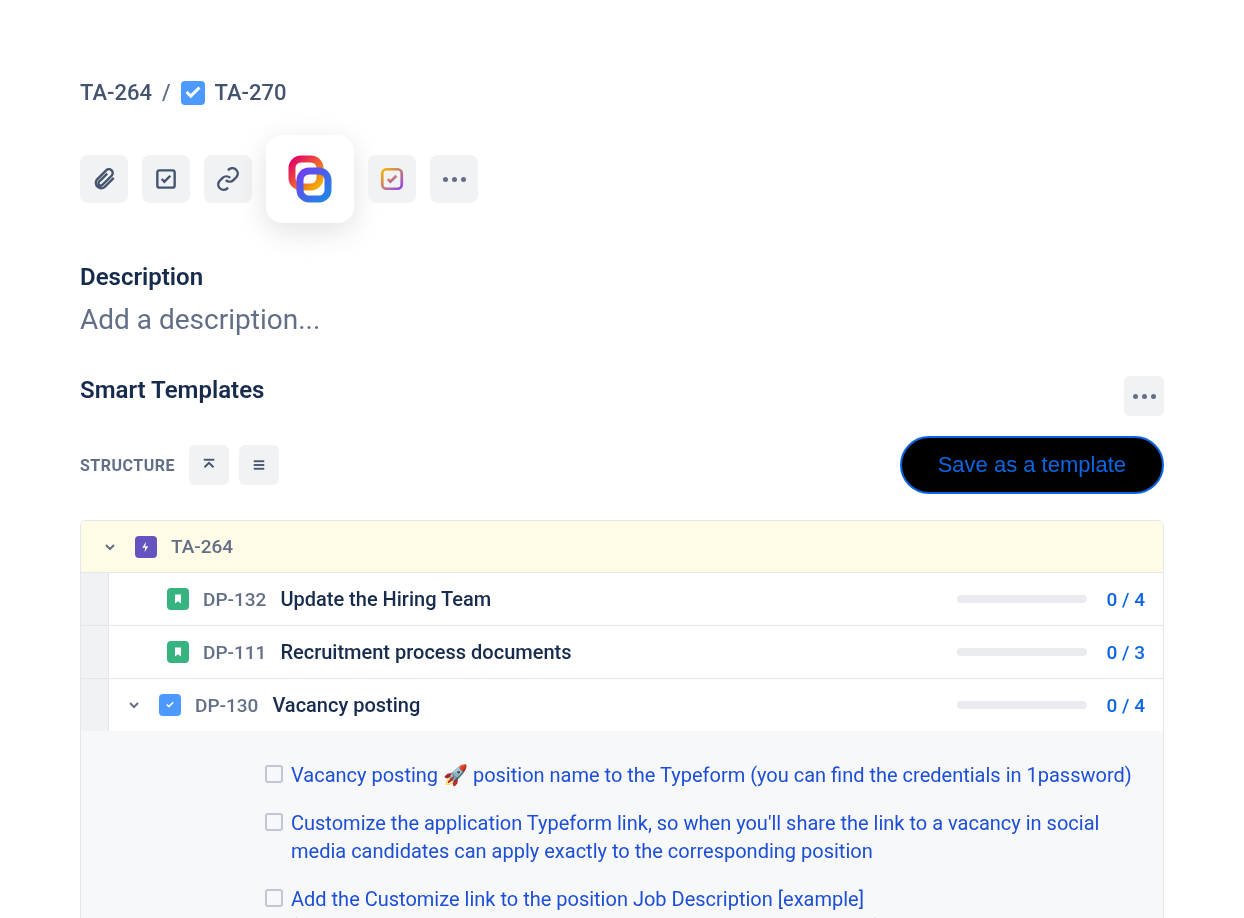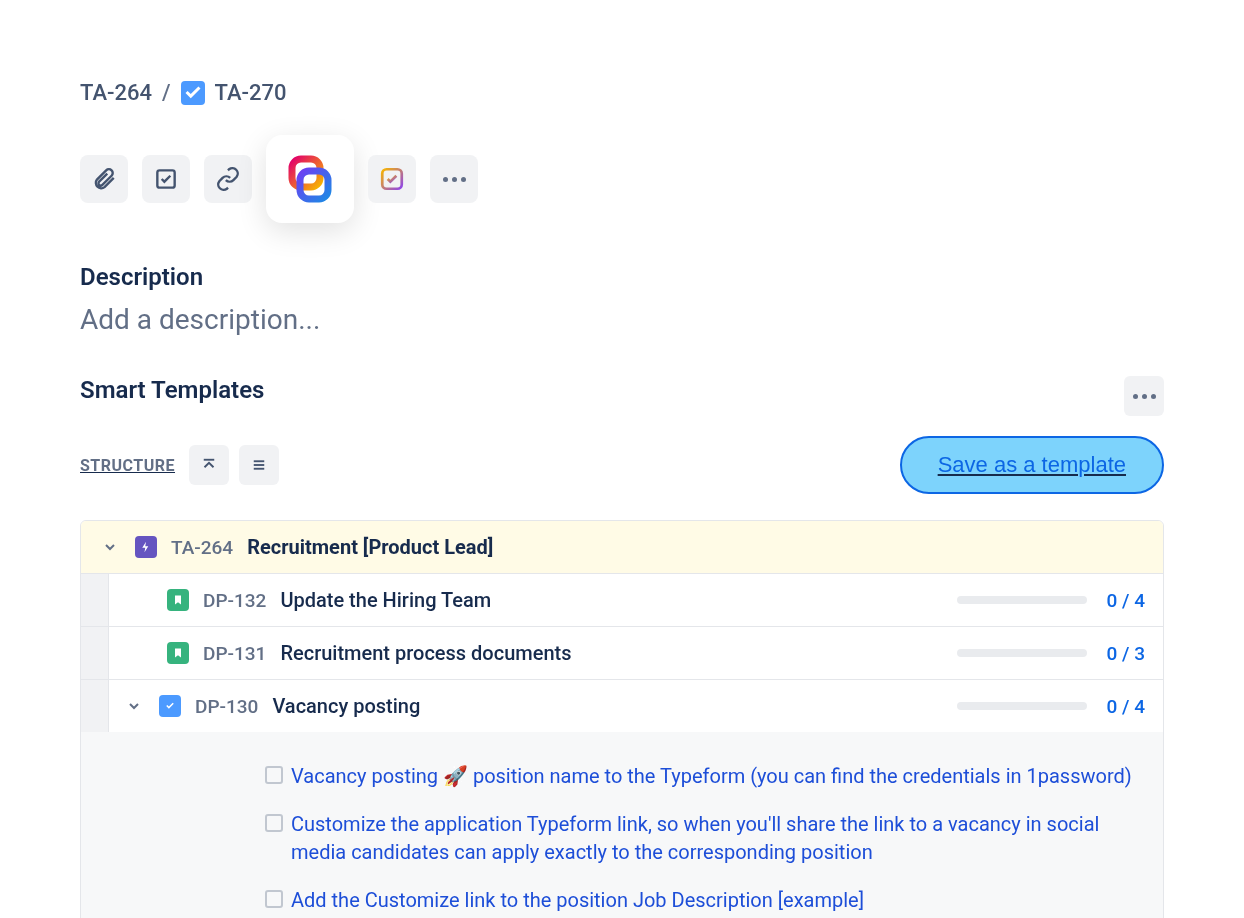--- a/index.html
+++ b/index.html
@@ -86,38 +86,37 @@
       background: #F1F2F4;
       display: flex;
       align-items: center;
       justify-content: center;
       cursor: pointer;
     }
     .controls-row {
       display: flex;
       justify-content: space-between;
       margin-bottom: 26px;
-      text-decoration: underline;
     }
     .controls-left, .controls-right {
       display: flex;
       align-items: center;
       gap: 10px;
     }
     .controls-label {
       font-size: 16px;
       font-weight: 700;
       letter-spacing: 0.5px;
       color: #626F86;
       margin-right: 4px;
     }
     .save-template-btn {
       border: 2px solid #0C66E4;
       color: #0C66E4;
-      background: #7dd3fc;
+      background: #000000;
       font-size: 22px;
       font-weight: 500;
       padding: 14px 36px;
       border-radius: 999px;
       cursor: pointer;
     }
     .tree {
       border: 1px solid #E4E6EA;
       border-radius: 6px 6px 0 0;
       overflow: hidden;
@@ -323,21 +322,20 @@
         <svg width="16" height="16" viewBox="0 0 24 24" fill="none" stroke="#626F86" stroke-width="3">
             <path d="M6 9l6 6 6-6"></path>
           </svg>
       </span>
       <span class="issue-type-icon epic">
         <svg width="12" height="12" viewBox="0 0 16 16" fill="white">
             <path d="M8 1l-5 8h4l-1 6 5-8H7l1-6z"></path>
           </svg>
       </span>
       <span class="issue-key">TA-264</span>
-      <span class="issue-title">Recruitment [Product Lead]</span>
     </div>
 
     <div class="tree-row child">
       <div class="indent-bar"></div>
       <div class="indent-spacer"></div>
       <span class="issue-type-icon story">
         <svg width="12" height="12" viewBox="0 0 16 16" fill="white">
             <path d="M4 2h8v12l-4-3-4 3V2z"></path>
           </svg>
       </span>
@@ -349,21 +347,21 @@
     </div>
 
     <div class="tree-row child">
       <div class="indent-bar"></div>
       <div class="indent-spacer"></div>
       <span class="issue-type-icon story">
         <svg width="12" height="12" viewBox="0 0 16 16" fill="white">
             <path d="M4 2h8v12l-4-3-4 3V2z"></path>
           </svg>
       </span>
-      <span class="issue-key">DP-131</span>
+      <span class="issue-key">DP-111</span>
       <span class="issue-title">Recruitment process documents</span>
       <div class="row-spacer"></div>
       <div class="progress-bar"></div>
       <span class="progress-text">0 / 3</span>
     </div>
 
     <div class="tree-row child" style="border-bottom:none;">
       <div class="indent-bar"></div>
       <span class="chevron">
         <svg width="16" height="16" viewBox="0 0 24 24" fill="none" stroke="#626F86" stroke-width="3">

